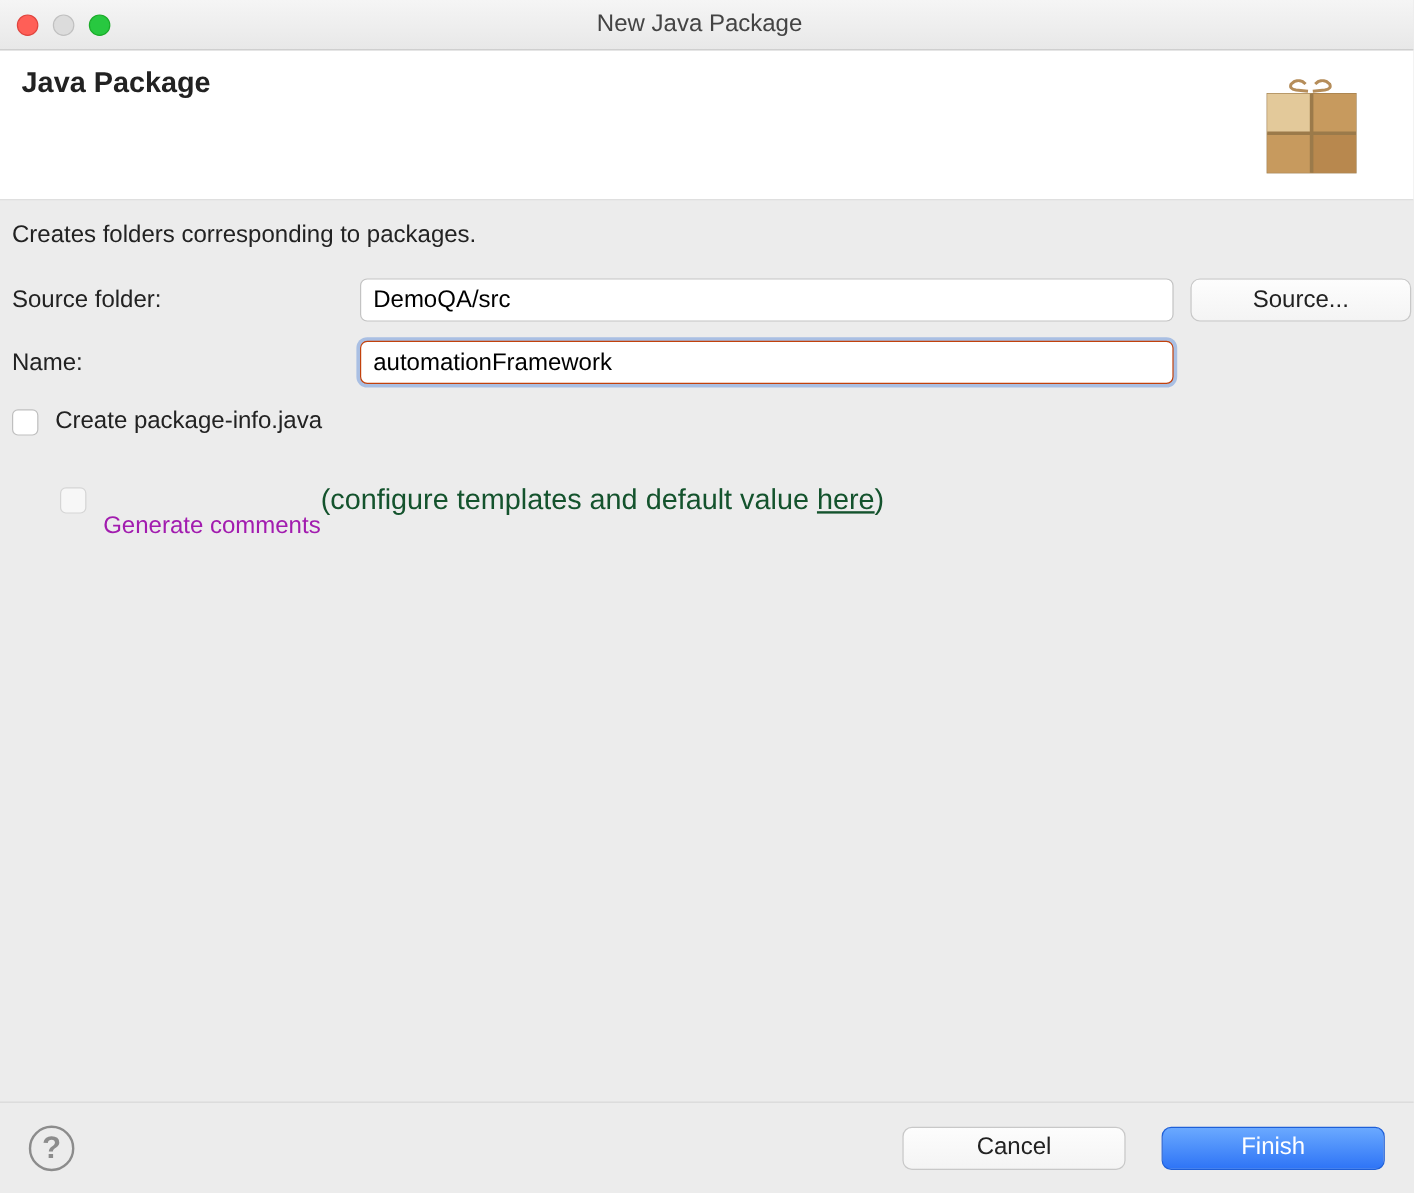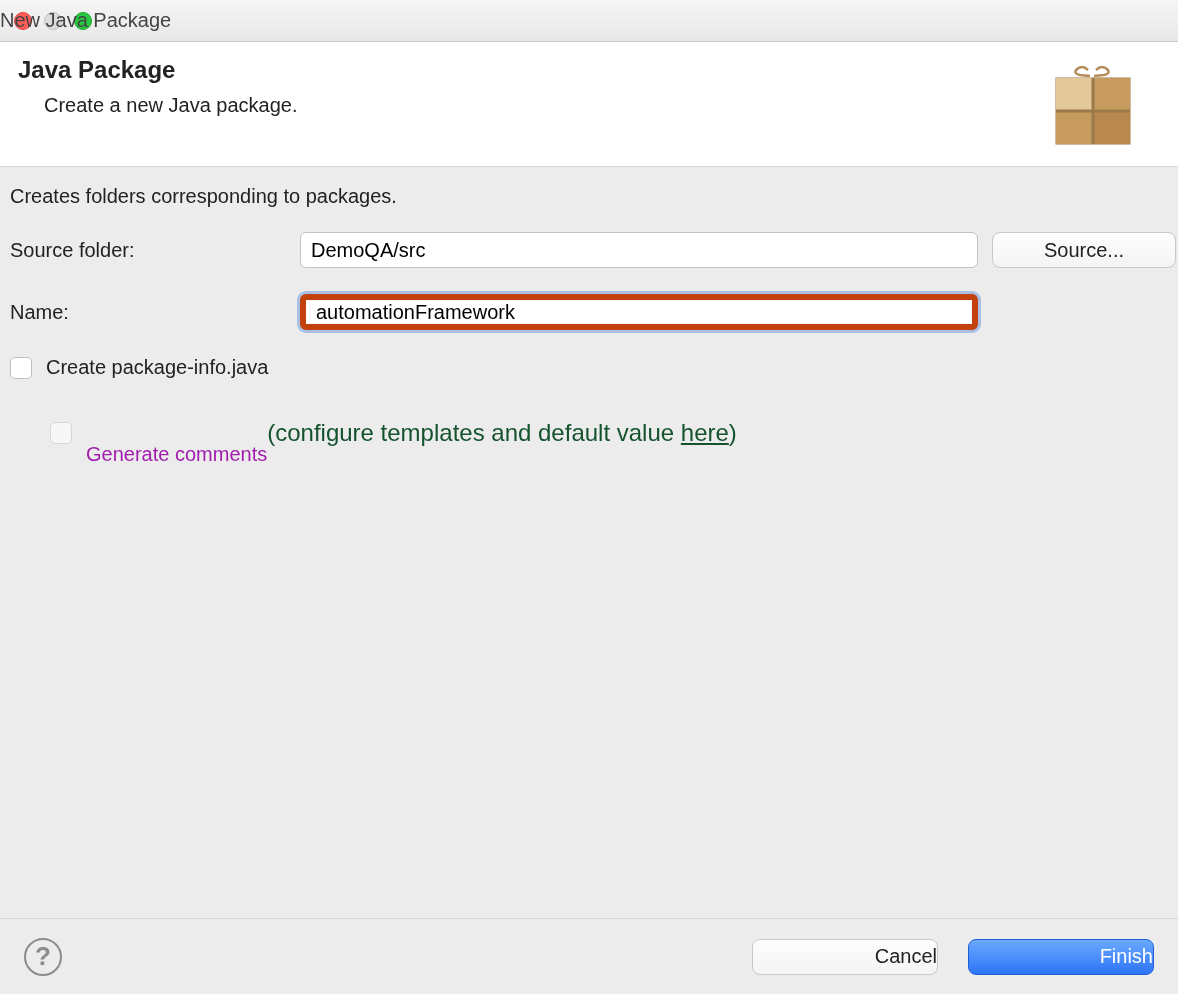--- a/index.html
+++ b/index.html
@@ -34,20 +34,21 @@
       width: 18px;
       height: 18px;
       border-radius: 50%;
     }
     .tl.red { background: #ff5f57; border: 1px solid #e0443e; }
     .tl.gray { background: #dcdcdc; border: 1px solid #c0c0c0; }
     .tl.green { background: #28c840; border: 1px solid #1aab29; }
     .window-title {
       position: absolute;
       left: 0; right: 12px;
+      text-align: center;
       font-size: 20px;
       color: #444;
       pointer-events: none;
     }
     .header {
       background: #fff;
       border-bottom: 1px solid #d8d8d8;
       padding: 14px 18px 18px 18px;
       display: flex;
       align-items: flex-start;
@@ -75,21 +76,21 @@
       padding: 18px 2px 10px 10px;
     }
     .desc {
       font-size: 20px;
       color: #222;
       margin-bottom: 24px;
     }
     .form-row {
       display: flex;
       align-items: center;
-      margin-bottom: 26px;
+      margin-bottom: 16px;
       justify-content: space-between;
     }
     .form-label {
       width: 290px;
       font-size: 20px;
       color: #222;
       padding-left: 0;
     }
     .form-input {
       flex: 1;
@@ -97,21 +98,21 @@
       border: 1px solid #c3c3c3;
       border-radius: 6px;
       background: #fff;
       font-size: 20px;
       padding: 4px 10px;
       font-family: inherit;
       color: #000000;
     }
     .form-input.focused {
       outline: none;
-      border: 6px solid #c2410c;
+      border: 1px solid #c2410c;
       box-shadow: 0 0 0 3px rgba(88,138,217,0.45);
     }
     .browse-btn {
       width: 184px;
       height: 36px;
       margin-left: 14px;
       background: linear-gradient(#fdfdfd, #f4f4f4);
       border: 1px solid #c8c8c8;
       border-radius: 8px;
       font-size: 20px;
@@ -184,21 +185,20 @@
     }
     .footer-spacer { flex: 1; }
     .dlg-btn {
       height: 36px;
       width: 186px;
       border-radius: 8px;
       font-size: 20px;
       font-family: inherit;
       cursor: pointer;
       margin-left: 30px;
-      text-align: right;
     }
     .dlg-btn.secondary {
       background: linear-gradient(#fdfdfd, #f4f4f4);
       border: 1px solid #c8c8c8;
       color: #222;
     }
     .dlg-btn.primary {
       background: linear-gradient(#6aa9ff, #2e74f6);
       border: 1px solid #1e5fd8;
       color: #fff;
@@ -212,21 +212,20 @@
     <div class="tl red"></div>
     <div class="tl gray"></div>
     <div class="tl green"></div>
   </div>
   <div class="window-title">New Java Package</div>
 </div>
 
 <div class="header">
   <div class="header-text">
     <h1>Java Package</h1>
-    <p>Create a new Java package.</p>
   </div>
   <svg class="pkg-icon" viewBox="0 0 82 82">
     <path d="M 36 4 Q 30 -2 24 4 Q 22 8 28 9 L 38 10 M 44 4 Q 50 -2 56 4 Q 58 8 52 9 L 42 10" stroke="#b58d5a" stroke-width="2.5" fill="none"></path>
     <rect x="4" y="12" width="74" height="66" fill="#caa06e" stroke="#9b7a4a" stroke-width="1"></rect>
     <rect x="4" y="12" width="37" height="33" fill="#e3c99a"></rect>
     <rect x="41" y="12" width="37" height="33" fill="#c79a5e"></rect>
     <rect x="4" y="45" width="37" height="33" fill="#c79a5e"></rect>
     <rect x="41" y="45" width="37" height="33" fill="#b8884e"></rect>
     <line x1="41" y1="12" x2="41" y2="78" stroke="#9b7a4a" stroke-width="3"></line>
     <line x1="4" y1="45" x2="78" y2="45" stroke="#9b7a4a" stroke-width="3"></line>

